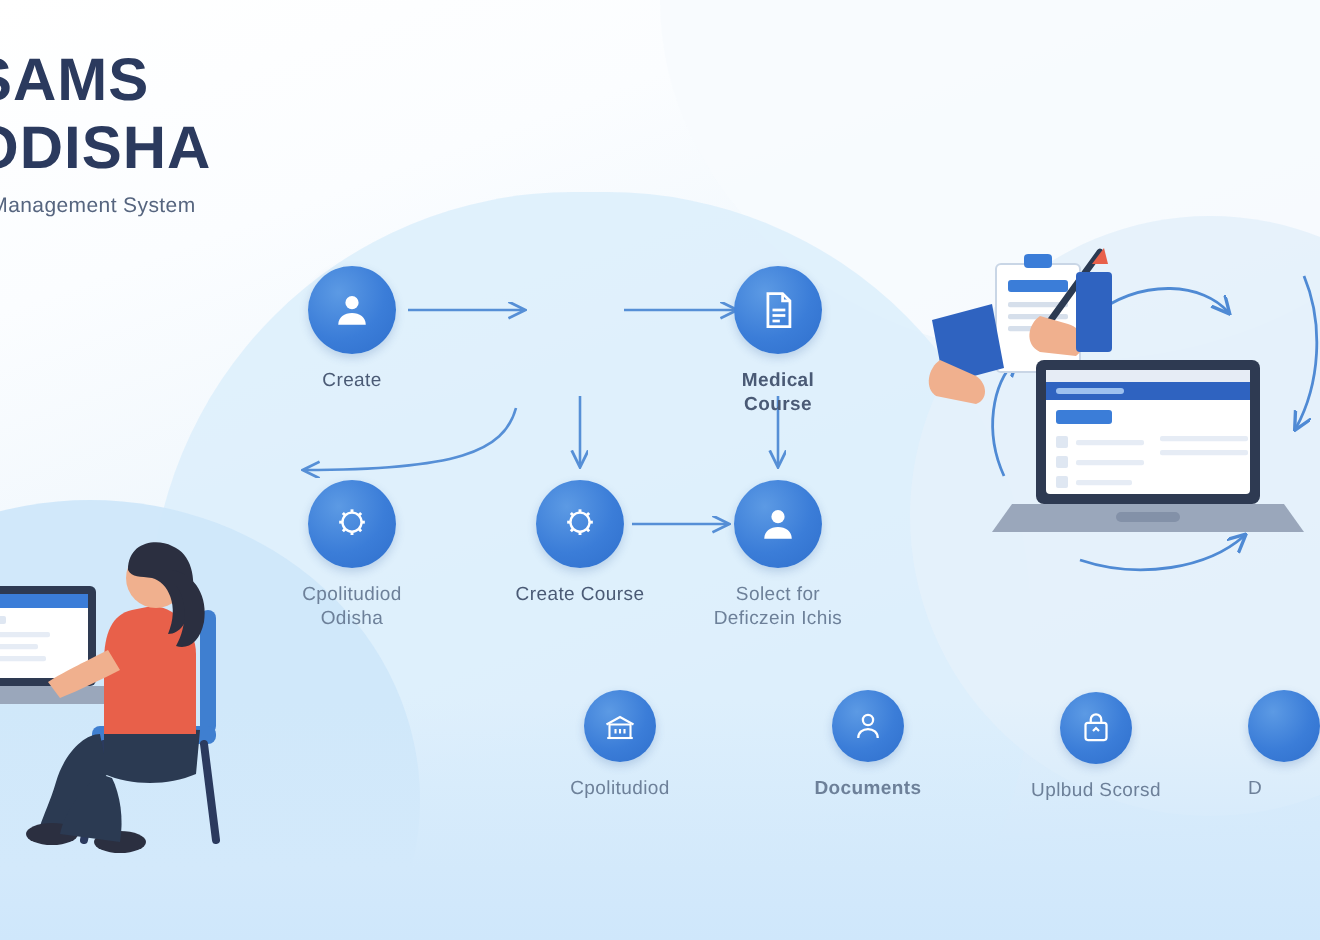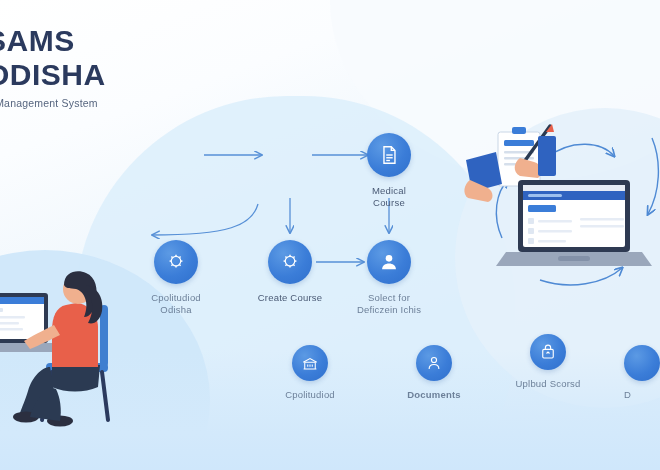--- a/index.html
+++ b/index.html
@@ -102,23 +102,32 @@
 
       <line x1="290" y1="198" x2="290" y2="233"></line>
       <line x1="389" y1="198" x2="389" y2="233"></line>
 
       <path d="M152,236 C158,214 182,205 258,205" transform="rotate(180 205 220)"></path>
 
       <line x1="316" y1="262" x2="364" y2="262"></line>
     </g>
   </svg>
 
-
-
-  <div class="node" style="left:337px;top:133px;">
+  <div class="node" style="left:124px;top:133px;">
+    <div class="disc">
+      <svg width="22" height="22" viewBox="0 0 24 24" fill="#fff">
+        <circle cx="12" cy="8" r="3.6"></circle>
+        <path d="M4.5 20c0-4.2 3.4-6.4 7.5-6.4s7.5 2.2 7.5 6.4z"></path>
+      </svg>
+    </div>
+    <div class="node-label">Create</div>
+  </div>
+
+
+  <div class="node" style="left:337px;top:133px;font-weight:bold;">
     <div class="disc">
       <svg width="22" height="22" viewBox="0 0 24 24" fill="none" stroke="#fff" stroke-width="1.5">
         <path d="M6.5 3h8l4 4v14h-12z"></path>
         <path d="M14.5 3v4h4"></path>
         <line x1="9" y1="12" x2="16" y2="12"></line>
         <line x1="9" y1="15" x2="16" y2="15"></line>
         <line x1="9" y1="18" x2="13" y2="18"></line>
       </svg>
     </div>
     <div class="node-label" style="white-space:pre-line">Medical
@@ -193,21 +202,21 @@
   <div class="node" style="left:382px;top:345px;font-weight:bold;">
     <div class="disc sm">
       <svg width="18" height="18" viewBox="0 0 24 24" fill="none" stroke="#fff" stroke-width="1.5">
         <circle cx="12" cy="8" r="3.4"></circle>
         <path d="M5.5 20c0-3.8 3-6 6.5-6s6.5 2.2 6.5 6"></path>
       </svg>
     </div>
     <div class="node-label pale">Documents</div>
   </div>
 
-  <div class="node" style="left:496px;top:334px;">
+  <div class="node" style="left:496px;top:346px;">
     <div class="disc sm">
       <svg width="18" height="18" viewBox="0 0 24 24" fill="none" stroke="#fff" stroke-width="1.5">
         <rect x="5" y="8.5" width="14" height="11.5" rx="1.6"></rect>
         <path d="M8.5 8.5V6.4a3.5 3.5 0 017 0v2.1"></path>
         <path d="M10 14l2-2 2 2"></path>
       </svg>
     </div>
     <div class="node-label pale">Uplbud Scorsd</div>
   </div>
 

